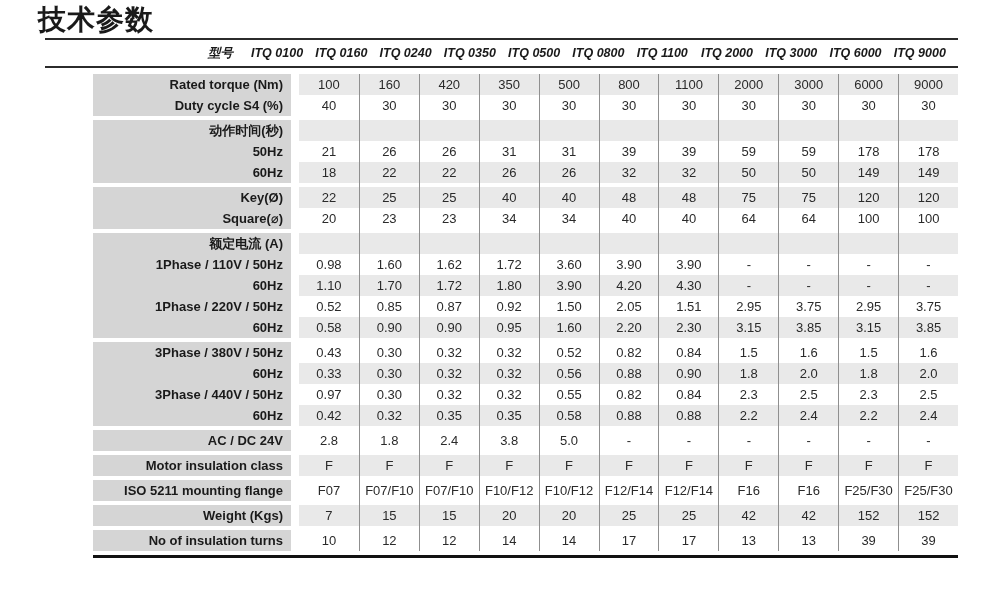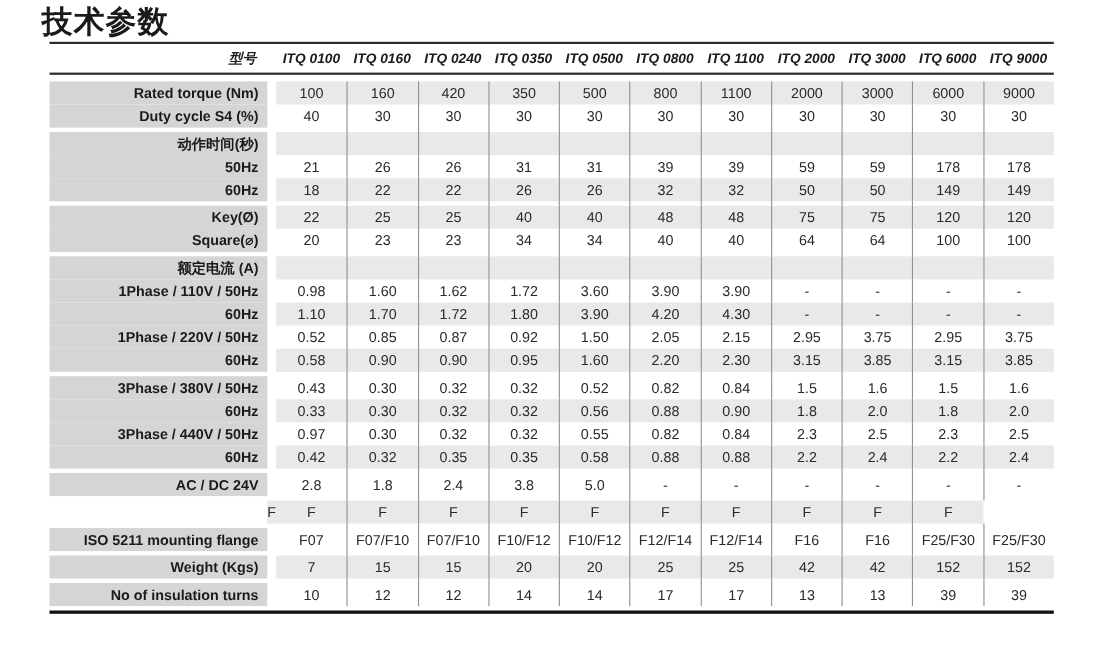--- a/index.html
+++ b/index.html
@@ -21,24 +21,25 @@
   .header-row{
     display:grid;
     grid-template-columns:198px 8px repeat(11,1fr);
     align-items:center;
     height:26px;
     border-top:2px solid #2b2b2b;
     border-bottom:2px solid #2b2b2b;
     font-weight:bold;font-size:12.5px;font-style:italic;
   }
   .header-row .model-label{text-align:right;padding-right:10px;}
-  .header-row .model-cell{text-align:center;white-space:nowrap;}
+  .header-row .model-cell{text-align:left;white-space:nowrap;}
   .table-body{
     padding-top:6px;padding-bottom:4px;
     border-bottom:3px solid #111111;
+    margin-left:48px;
   }
   .row{
     display:grid;
     grid-template-columns:198px 8px repeat(11,1fr);
     height:21px;
     font-size:13px;
   }
   .row .label{
     background:#d5d5d5;
     font-weight:bold;
@@ -282,21 +283,21 @@
         </div>
         <div class="row">
           <div class="label">1Phase / 220V / 50Hz</div>
           <div class="gap"></div>
           <div class="cell">0.52</div>
           <div class="cell">0.85</div>
           <div class="cell">0.87</div>
           <div class="cell">0.92</div>
           <div class="cell">1.50</div>
           <div class="cell">2.05</div>
-          <div class="cell">2.15</div>
+          <div class="cell">1.51</div>
           <div class="cell">2.95</div>
           <div class="cell">3.75</div>
           <div class="cell">2.95</div>
           <div class="cell">3.75</div>
         </div>
         <div class="row striped">
           <div class="label">60Hz</div>
           <div class="gap"></div>
           <div class="cell">0.58</div>
           <div class="cell">0.90</div>
@@ -424,20 +425,21 @@
           <div class="cell"></div>
           <div class="cell"></div>
           <div class="cell"></div>
           <div class="cell"></div>
           <div class="cell"></div>
           <div class="cell"></div>
           <div class="cell"></div>
           <div class="cell"></div>
         </div>
         <div class="row striped">
+          <div class="label">Motor insulation class</div>
           <div class="gap"></div>
           <div class="cell">F</div>
           <div class="cell">F</div>
           <div class="cell">F</div>
           <div class="cell">F</div>
           <div class="cell">F</div>
           <div class="cell">F</div>
           <div class="cell">F</div>
           <div class="cell">F</div>
           <div class="cell">F</div>

